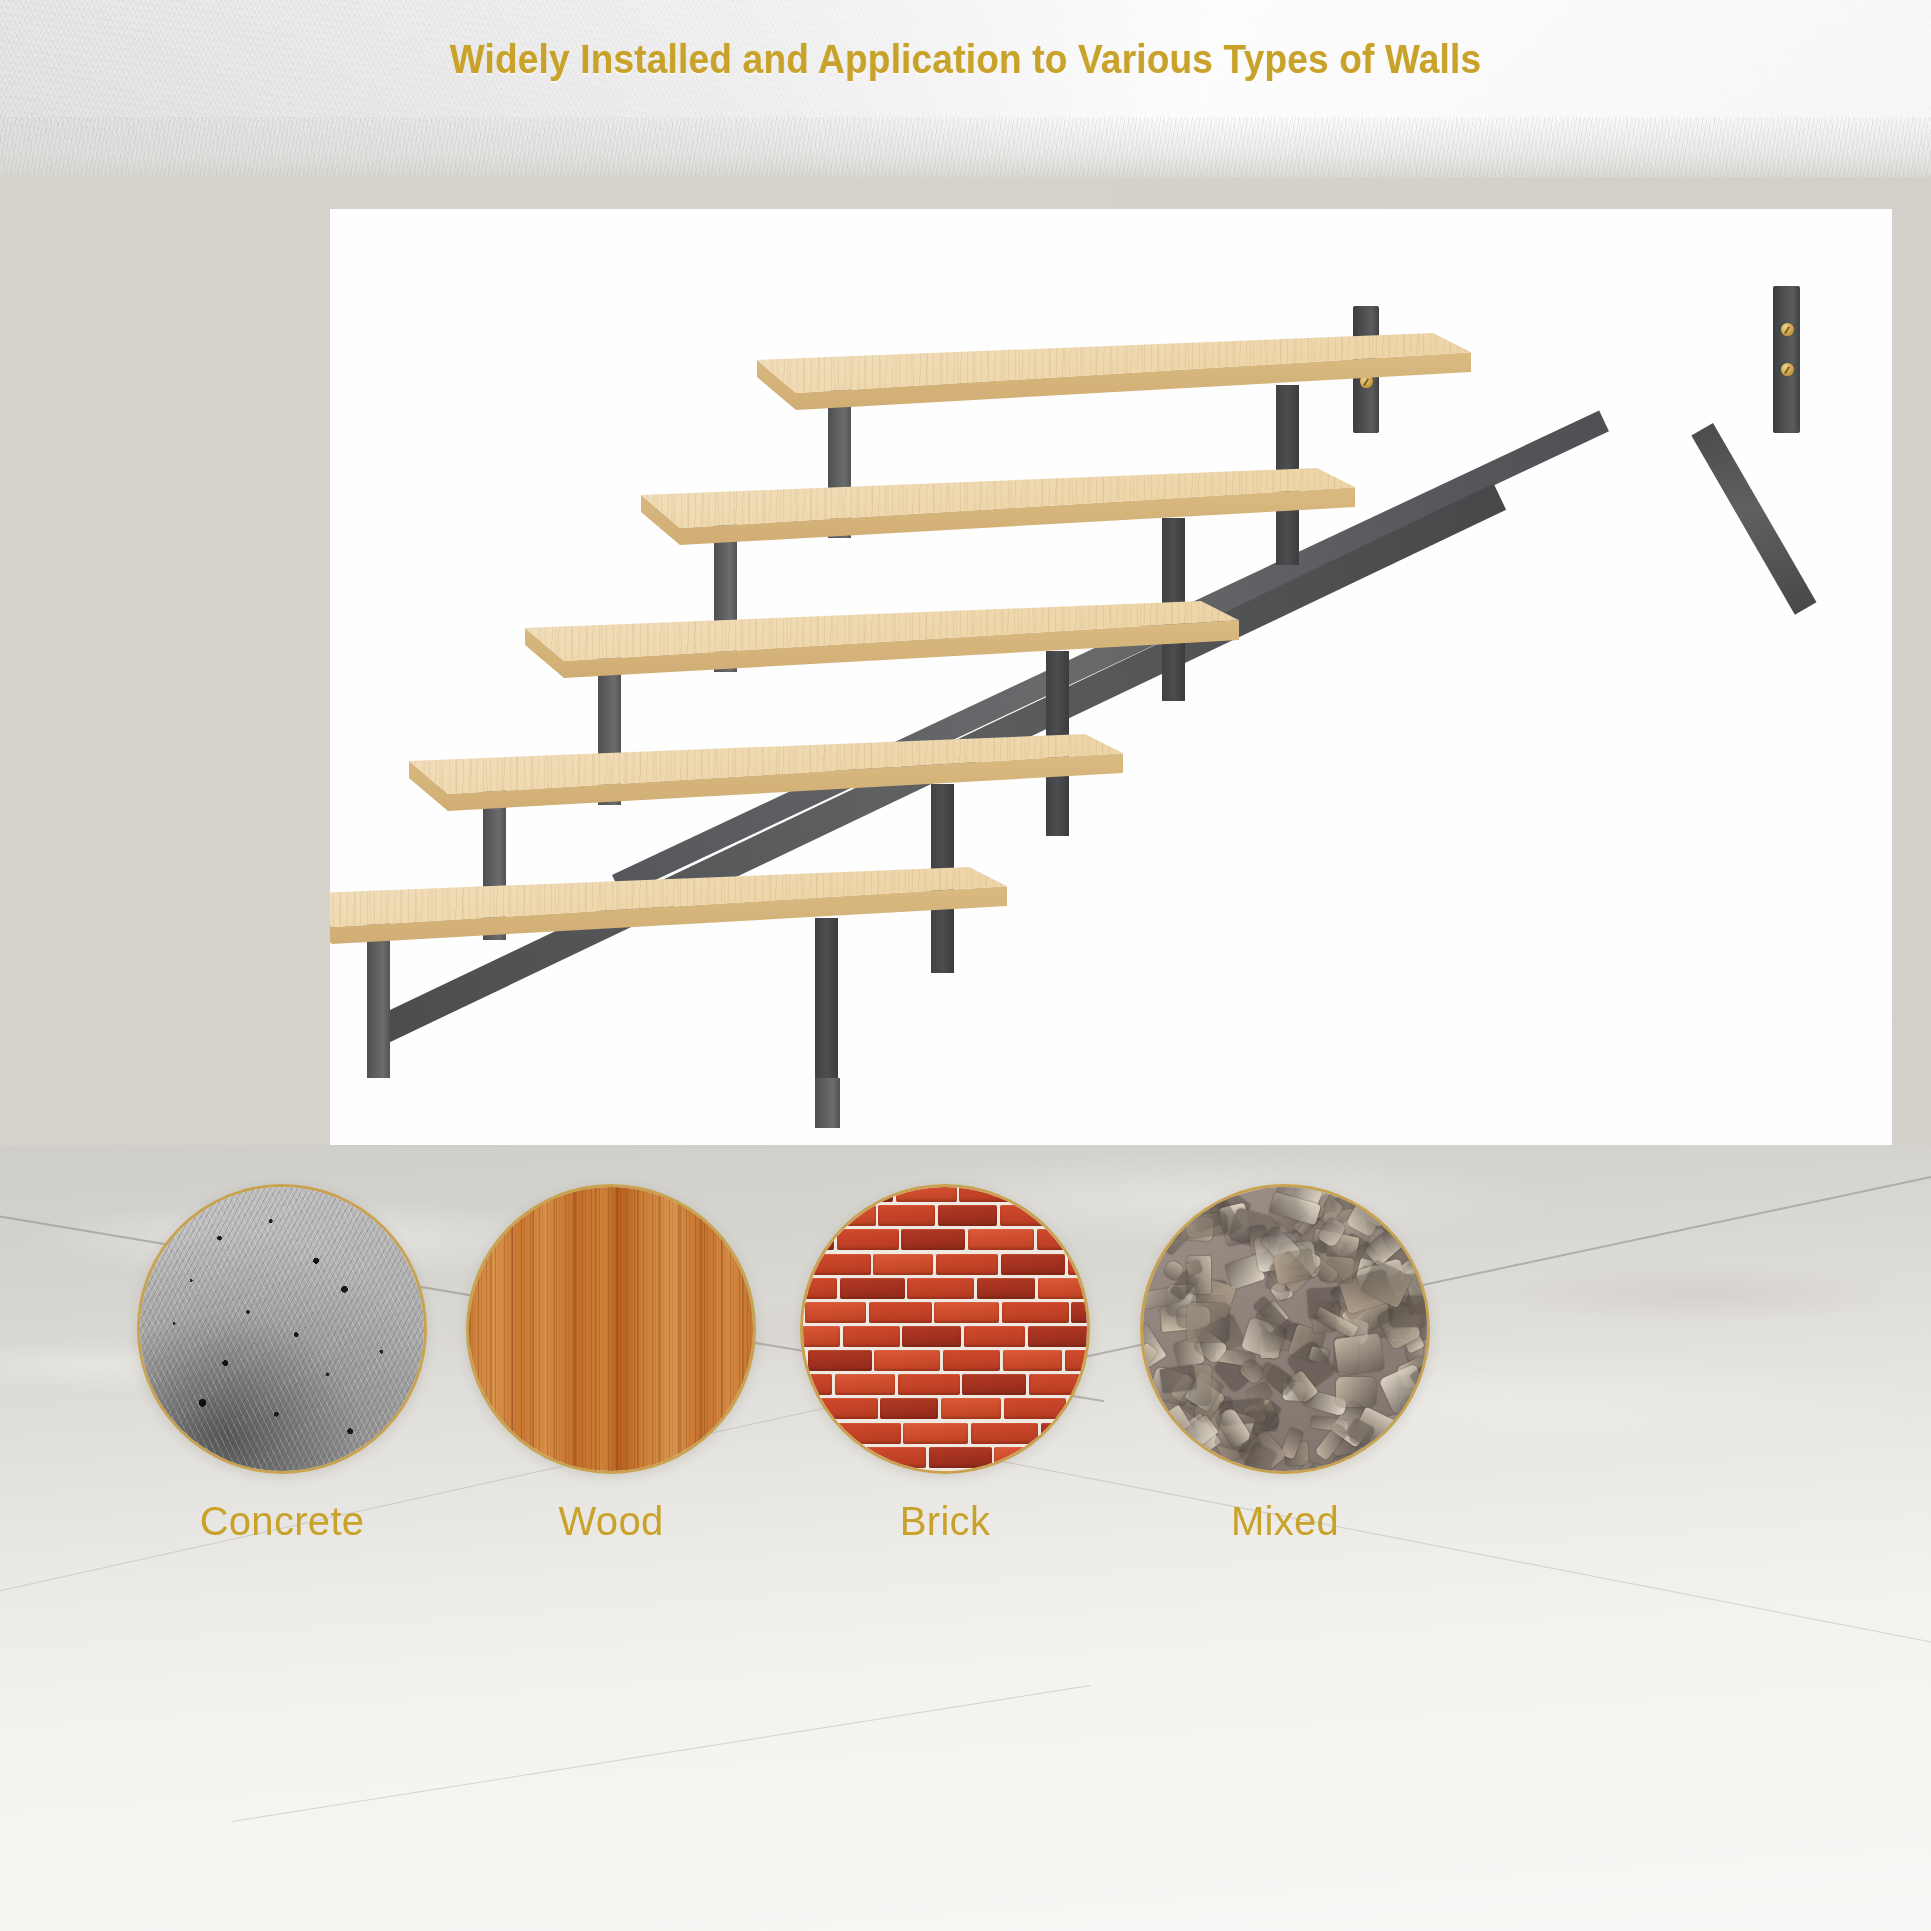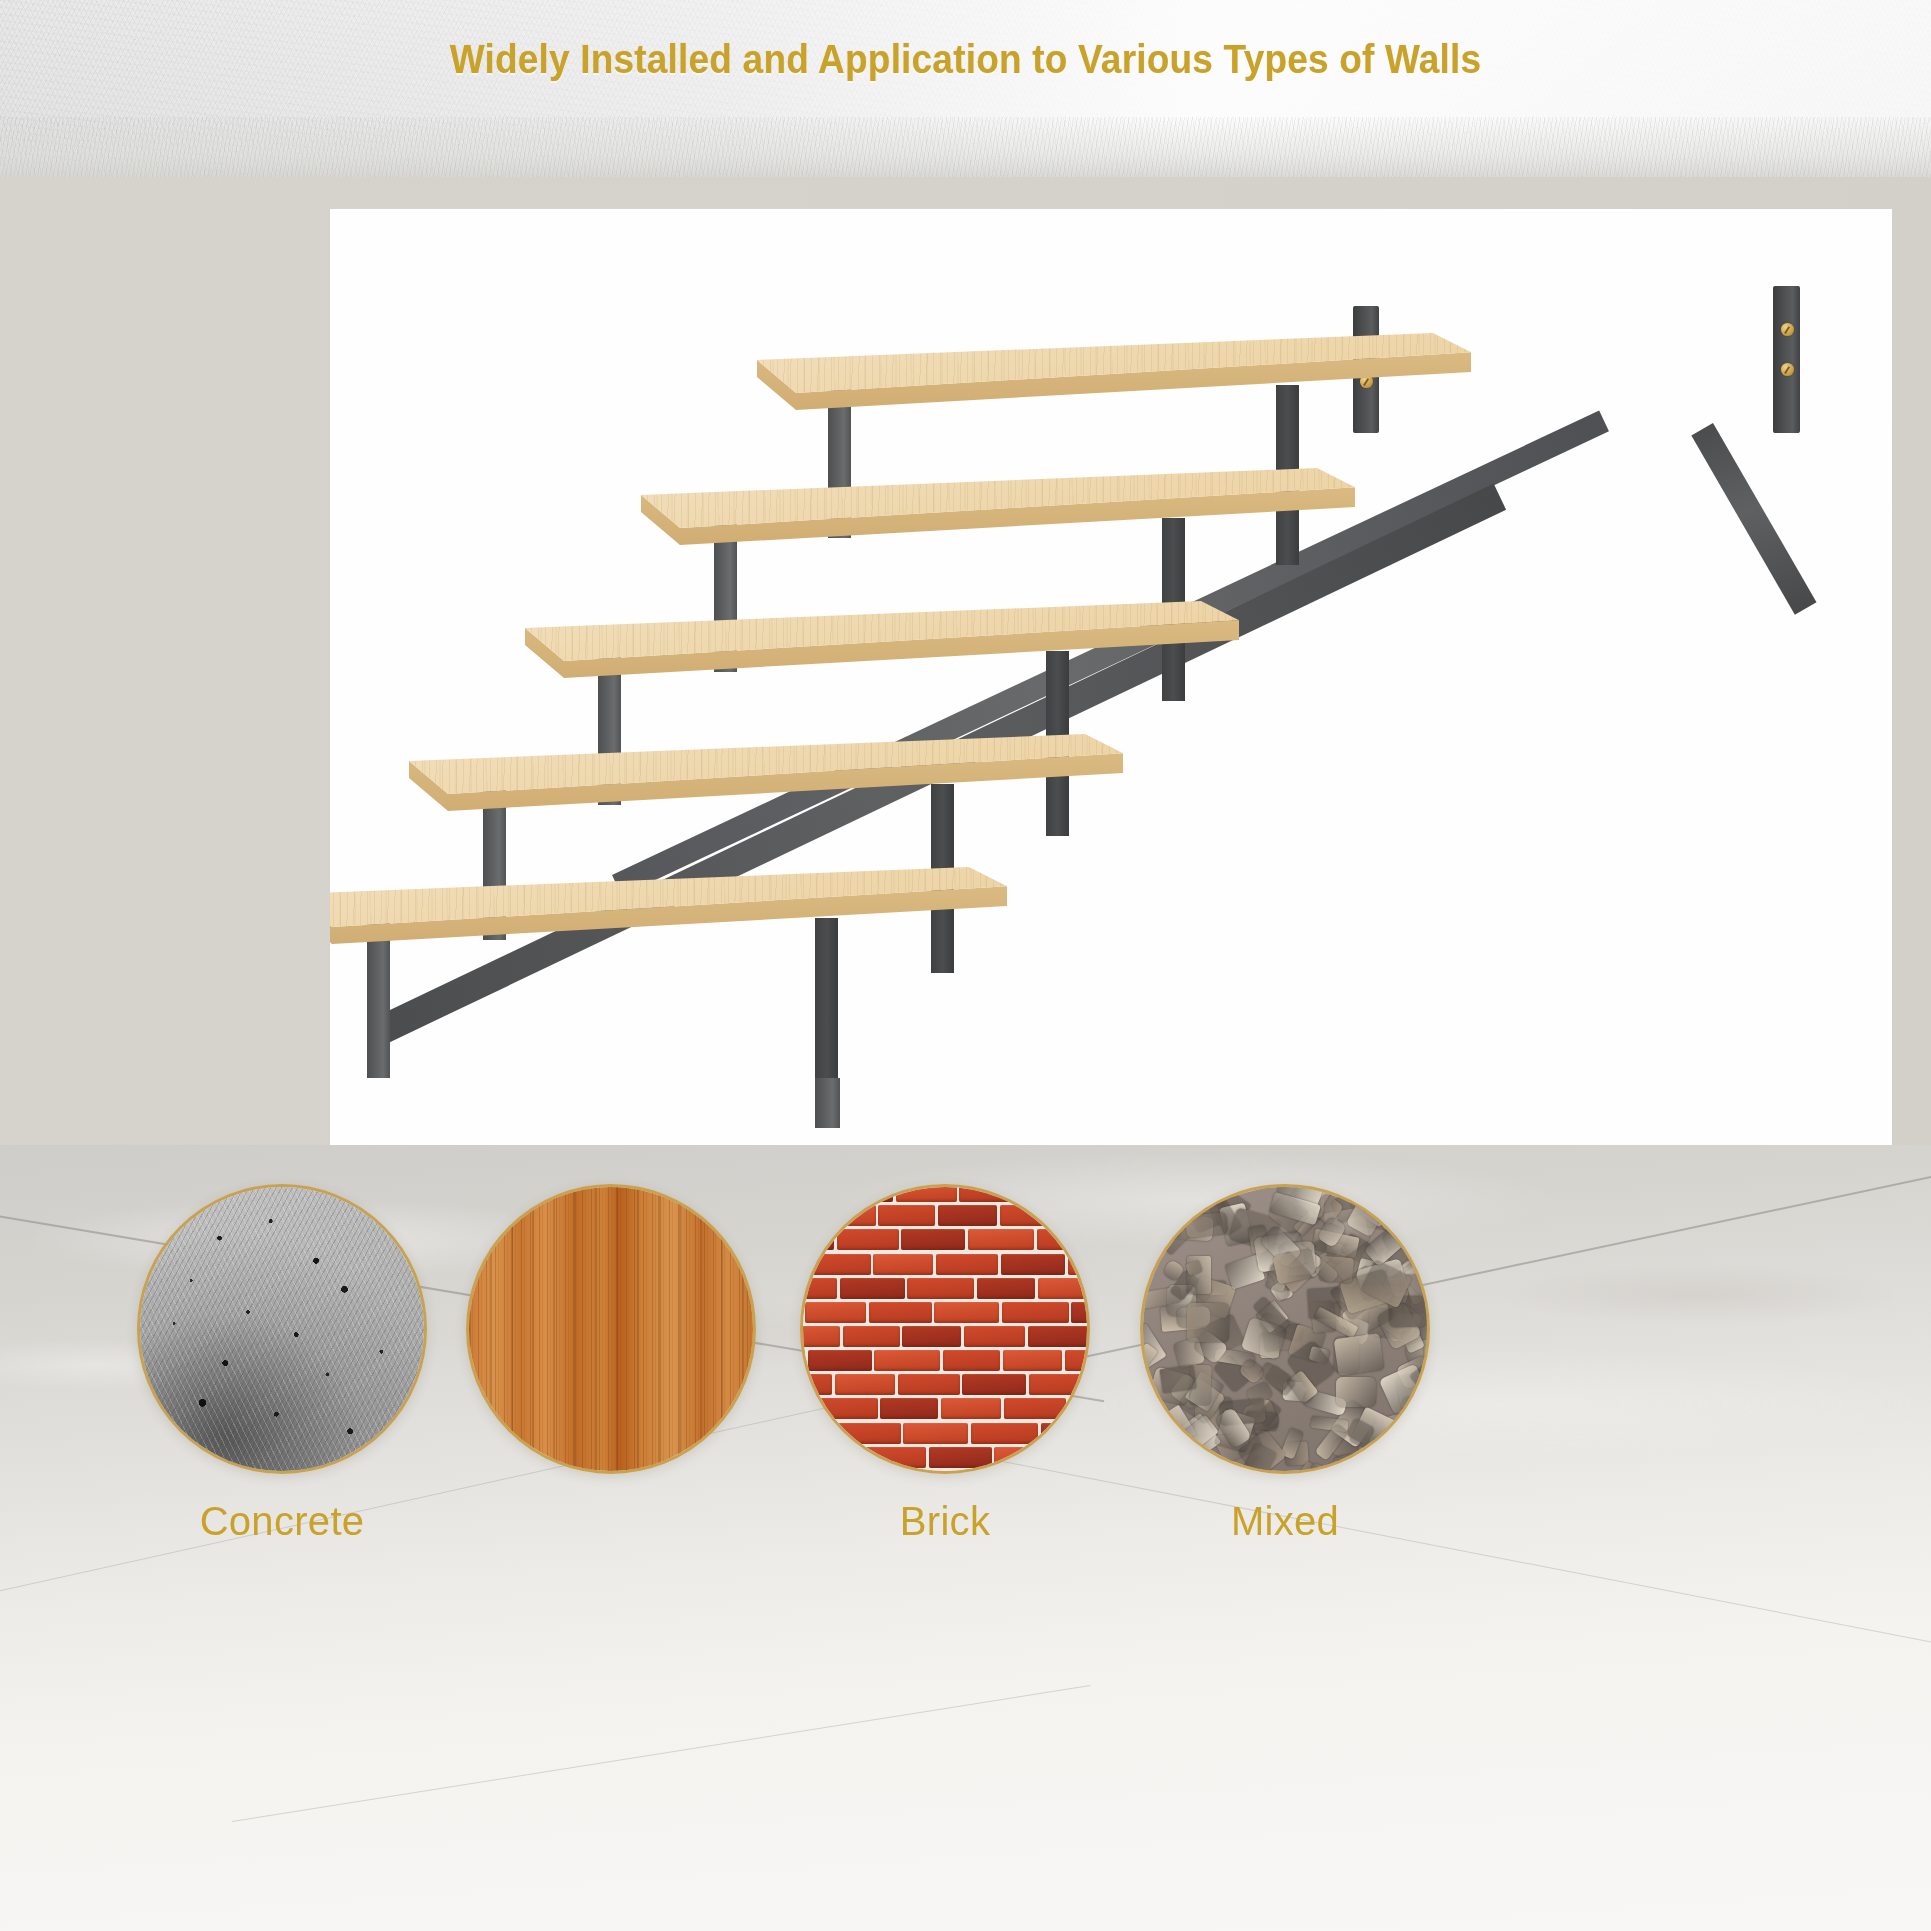--- a/index.html
+++ b/index.html
@@ -307,20 +307,21 @@
       <div class="disc">
         <div class="tex-concrete"></div>
       </div>
       <div class="label">Concrete</div>
     </div>
 
     <div class="swatch" style="left:456px; top:39px;">
       <div class="disc">
         <div class="tex-wood"></div>
       </div>
+      <div class="label">Wood</div>
     </div>
 
     <div class="swatch" style="left:790px; top:39px;">
       <div class="disc">
         <div class="tex-brick" id="brick-tex">
             <div class="brick" style="left: -29px; top: -5.8px; width: 57px; height: 21px;"></div>
             <div class="brick dk" style="left: 31px; top: -5.8px; width: 59px; height: 21px;"></div>
             <div class="brick lt" style="left: 93px; top: -5.8px; width: 61px; height: 21px;"></div>
             <div class="brick" style="left: 156px; top: -5.8px; width: 63px; height: 21px;"></div>
             <div class="brick lt" style="left: 222px; top: -5.8px; width: 65px; height: 21px;"></div>

